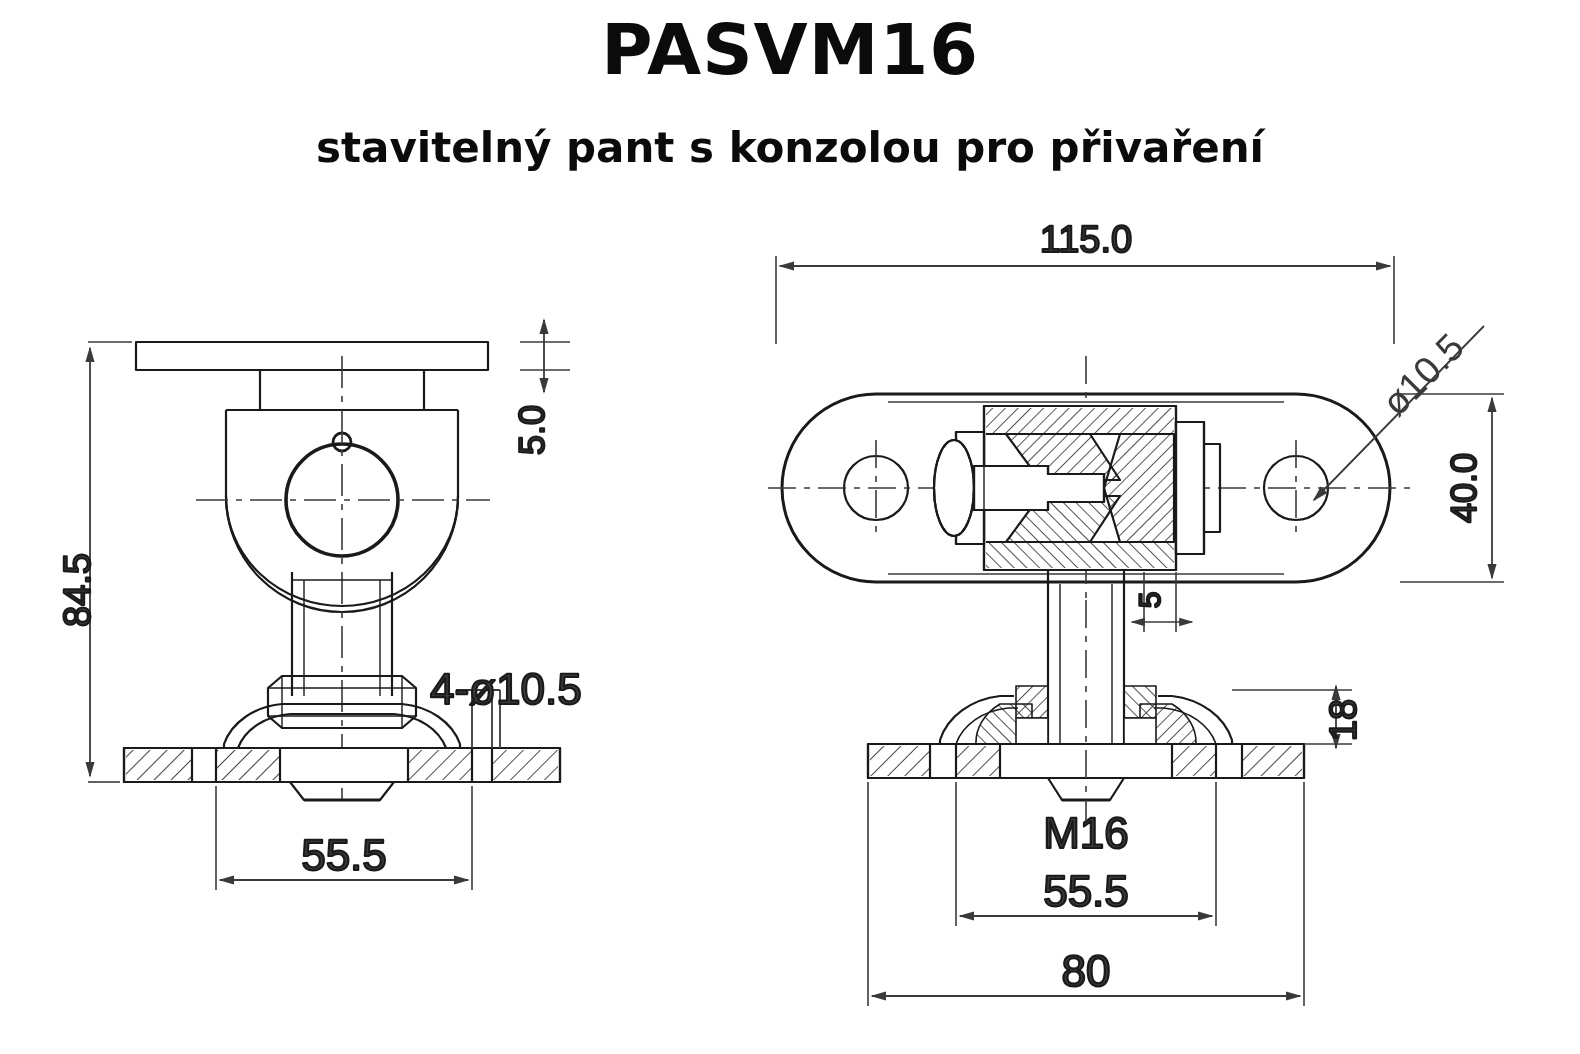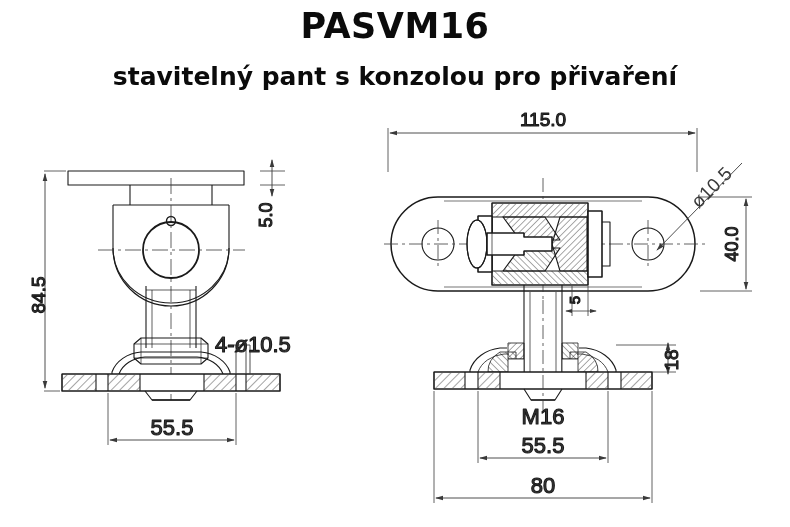--- a/index.html
+++ b/index.html
@@ -28,21 +28,21 @@
     color: #0b0b0b;
   }
   #subtitle {
     position: absolute;
     top: 62px;
     left: 0;
     width: 790px;
     text-align: center;
     font-family: "DejaVu Sans", sans-serif;
     font-weight: bold;
-    font-size: 25px;
+    font-size: 21px;
     color: #0b0b0b;
   }
   #drawing {
     position: absolute;
     top: 0;
     left: 0;
   }
   text.dim {
     font-family: "Liberation Sans", sans-serif;
     fill: #3a3a3a;

